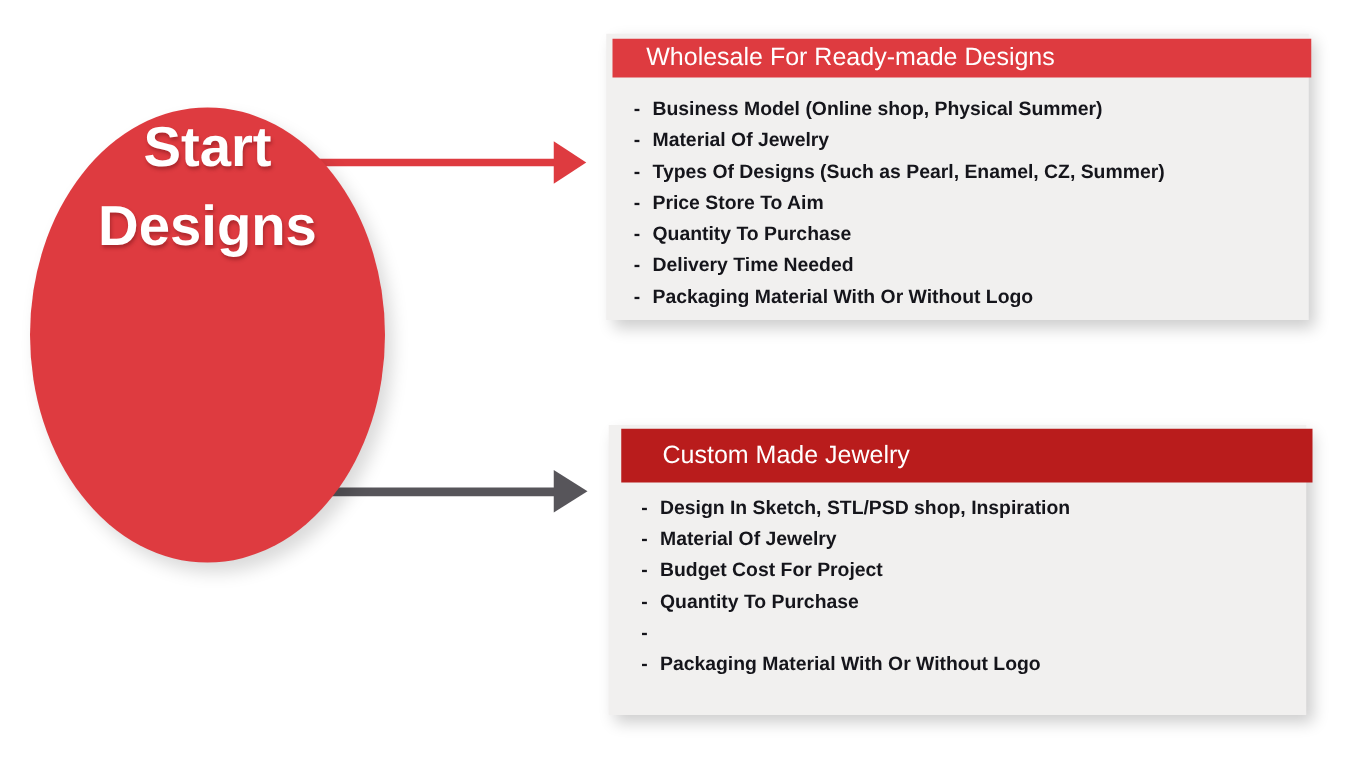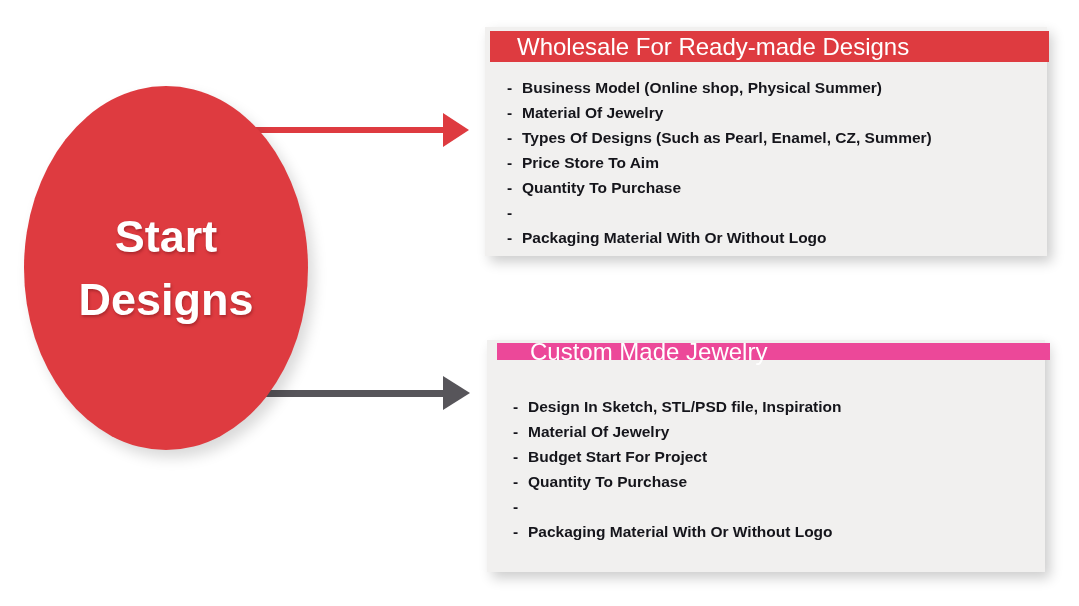--- a/index.html
+++ b/index.html
@@ -13,21 +13,21 @@
   .canvas { position: relative; width: 1079px; height: 606px; background: #ffffff; }
 
   
   .start-ellipse {
     position: absolute;
     left: 24px; top: 86px;
     width: 284px; height: 364px;
     background: #DE3B40;
     border-radius: 50%;
     display: flex; flex-direction: column;
-    align-items: center; justify-content: center;
+    align-items: center; 
     z-index: 3;
     box-shadow: 6px 8px 14px rgba(0,0,0,0.15);
   }
   .start-ellipse span {
     display: block;
     color: #ffffff;
     font-size: 45px;
     font-weight: bold;
     line-height: 63px;
     text-shadow: 1px 2px 3px rgba(110,18,22,0.45);
@@ -67,32 +67,32 @@
     box-shadow: 5px 6px 12px rgba(0,0,0,0.20);
     z-index: 2;
   }
   .panel-wholesale { left: 485px; top: 27px;  width: 562px; height: 229px; }
   .panel-custom    { left: 487px; top: 340px; width: 558px; height: 232px; }
 
   .panel-header {
     position: absolute;
     display: flex; align-items: center;
     color: #ffffff;
-    font-size: 24px;
+    font-size: 20px;
     font-weight: 400;
     white-space: nowrap;
   }
   .header-red {
     left: 5px; right: -2px; top: 4px; height: 31px;
     background: #DE3B40;
     padding-left: 27px;
   }
   .header-dark {
-    left: 10px; right: -5px; top: 3px; height: 17px;
-    background: #ec4899;
+    left: 10px; right: -5px; top: 3px; height: 43px;
+    background: #b91c1c;
     padding-left: 33px;
   }
 
   .panel-list {
     list-style: none;
     margin: 0; padding: 0;
     position: absolute; left: 0; right: 0;
   }
   .panel-wholesale .panel-list { top: 48px; }
   .panel-custom    .panel-list { top: 54px; }
@@ -148,44 +148,45 @@
       <li class="list-item">
         <span class="dash">-</span>
         <span>Price Store To Aim</span>
       </li>
       <li class="list-item">
         <span class="dash">-</span>
         <span>Quantity To Purchase</span>
       </li>
       <li class="list-item">
         <span class="dash">-</span>
+        <span>Delivery Time Needed</span>
       </li>
       <li class="list-item">
         <span class="dash">-</span>
         <span>Packaging Material With Or Without Logo</span>
       </li>
     </ul>
   </div>
 
   <div class="panel panel-custom">
     <div class="panel-header header-dark">
       <span>Custom Made Jewelry</span>
     </div>
     <ul class="panel-list">
       <li class="list-item">
         <span class="dash">-</span>
-        <span>Design In Sketch, STL/PSD file, Inspiration</span>
+        <span>Design In Sketch, STL/PSD shop, Inspiration</span>
       </li>
       <li class="list-item">
         <span class="dash">-</span>
         <span>Material Of Jewelry</span>
       </li>
       <li class="list-item">
         <span class="dash">-</span>
-        <span>Budget Start For Project</span>
+        <span>Budget Cost For Project</span>
       </li>
       <li class="list-item">
         <span class="dash">-</span>
         <span>Quantity To Purchase</span>
       </li>
       <li class="list-item">
         <span class="dash">-</span>
       </li>
       <li class="list-item">
         <span class="dash">-</span>

